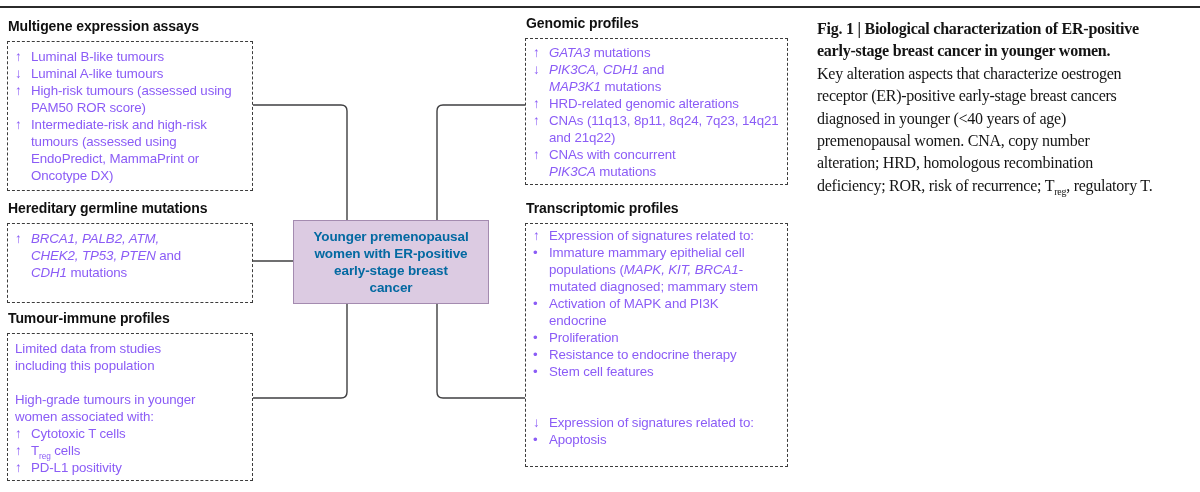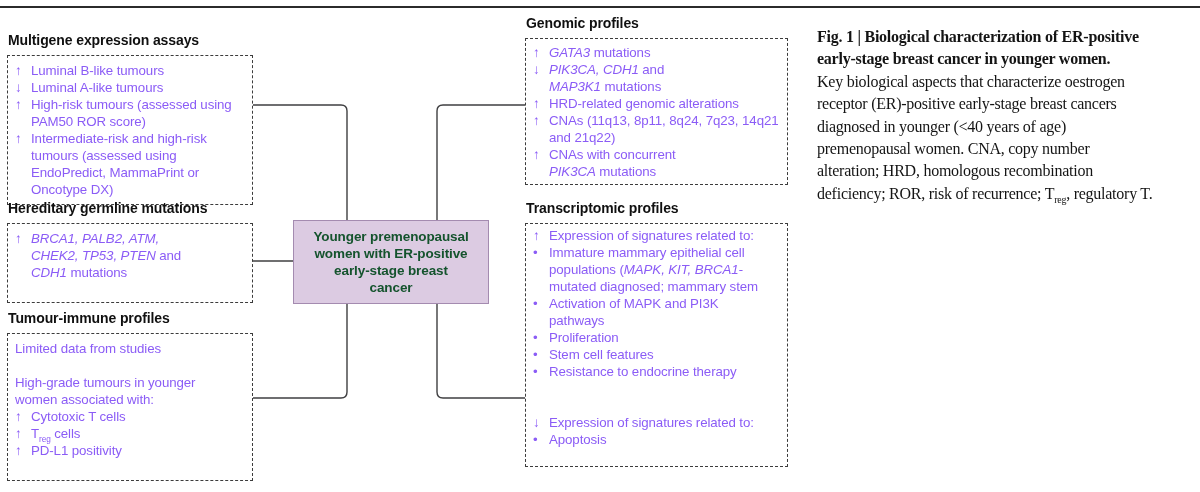--- a/index.html
+++ b/index.html
@@ -2,21 +2,21 @@
 <html style="--accent-fill: #dccbe2; --accent-border: #a48bb0; --line: #3f3f41; --rule: #2b2b2b;"><head>
 <meta charset="utf-8">
 <style>
   html,body{margin:0;padding:0;background:#ffffff;}
   .fig{position:relative;width:1200px;height:492px;background:#fff;overflow:hidden;
        font-family:"Liberation Sans","DejaVu Sans",sans-serif;}
   .rule{position:absolute;left:0;top:6px;width:1200px;height:2px;background:var(--rule,#2b2b2b);}
   .wires{position:absolute;left:0;top:0;width:1200px;height:492px;pointer-events:none;}
   .wires path{fill:none;stroke:var(--line,#3f3f41);stroke-width:1.4;}
   .group{position:absolute;}
-  .g1{left:7px;top:31px;width:246px;}
+  .g1{left:7px;top:17px;width:246px;}
   .g2{left:7px;top:199px;width:246px;}
   .g3{left:7px;top:309px;width:246px;}
   .g4{left:525px;top:14px;width:263px;}
   .g5{left:525px;top:199px;width:263px;}
   .ptitle{font-size:14px;font-weight:700;margin:0 0 5px 1px;color:#101010;line-height:19px;letter-spacing:-0.1px;}
   .dbox{border:1.2px dashed #3c3c3c;box-sizing:border-box;padding:6px 3px 0 7px;color:#8b5cf6;}
   .box1{height:150px}
   .box2{height:80px}
   .box3{height:148px}
   .box4{height:147px;padding-top:5px}
@@ -24,23 +24,23 @@
   .ln{font-size:13.3px;line-height:17px;white-space:nowrap;letter-spacing:-0.1px;}
   .ln.cont{margin-left:16px;}
   .ln.blank{height:17px;}
   .mk{display:inline-block;min-width:16px;}
   .it{font-style:italic;}
   .bd{font-weight:700;}
   sub{font-size:0.62em;line-height:0;}
   .center-box{position:absolute;left:293px;top:220px;width:196px;height:84px;box-sizing:border-box;
       background:var(--accent-fill,#dccbe2);border:1.5px solid var(--accent-border,#a48bb0);
       font-weight:700;font-size:13.5px;line-height:17px;text-align:center;white-space:pre-line;
-      padding-top:7px;color:#14532d;letter-spacing:-0.1px;}
+      padding-top:7px;color:#0369a1;letter-spacing:-0.1px;}
   .caption{position:absolute;left:817px;top:18px;width:383px;color:#141414;
-      font-family:"Liberation Serif","DejaVu Serif",serif;margin-top:8px;}
+      font-family:"Liberation Serif","DejaVu Serif",serif;}
   .caption .ln{font-size:16px;line-height:22.4px;letter-spacing:-0.25px;white-space:nowrap;}
 </style>
 </head>
 <body>
 
 <div class="fig">
 
   <div class="rule"></div>
 
   <svg class="wires" viewBox="0 0 1200 492">
@@ -71,20 +71,21 @@
         <div class="ln"><span class="mk">↑</span><span class="it">BRCA1, PALB2, ATM,</span></div>
         <div class="ln cont"><span class="it">CHEK2, TP53, PTEN</span><span> and</span></div>
         <div class="ln cont"><span class="it">CDH1</span><span> mutations</span></div>
       </div>
   </section>
 
   <section class="group g3">
     <h3 class="ptitle">Tumour-immune profiles</h3>
     <div class="dbox box3">
         <div class="ln"><span>Limited data from studies</span></div>
+        <div class="ln"><span>including this population</span></div>
         <div class="ln blank"></div>
         <div class="ln"><span>High-grade tumours in younger</span></div>
         <div class="ln"><span>women associated with:</span></div>
         <div class="ln"><span class="mk">↑</span><span>Cytotoxic T cells</span></div>
         <div class="ln"><span class="mk">↑</span><span>T</span><sub>reg</sub><span> cells</span></div>
         <div class="ln"><span class="mk">↑</span><span>PD-L1 positivity</span></div>
       </div>
   </section>
 
   <section class="group g4">
@@ -102,40 +103,40 @@
   </section>
 
   <section class="group g5">
     <h3 class="ptitle">Transcriptomic profiles</h3>
     <div class="dbox box5">
         <div class="ln"><span class="mk">↑</span><span>Expression of signatures related to:</span></div>
         <div class="ln"><span class="mk">•</span><span>Immature mammary epithelial cell</span></div>
         <div class="ln cont"><span>populations (</span><span class="it">MAPK, KIT, BRCA1-</span></div>
         <div class="ln cont"><span>mutated diagnosed; mammary stem</span></div>
         <div class="ln"><span class="mk">•</span><span>Activation of MAPK and PI3K</span></div>
-        <div class="ln cont"><span>pathways</span></div>
+        <div class="ln cont"><span>endocrine</span></div>
         <div class="ln"><span class="mk">•</span><span>Proliferation</span></div>
+        <div class="ln"><span class="mk">•</span><span>Resistance to endocrine therapy</span></div>
         <div class="ln"><span class="mk">•</span><span>Stem cell features</span></div>
-        <div class="ln"><span class="mk">•</span><span>Resistance to endocrine therapy</span></div>
         <div class="ln blank"></div>
         <div class="ln blank"></div>
         <div class="ln"><span class="mk">↓</span><span>Expression of signatures related to:</span></div>
         <div class="ln"><span class="mk">•</span><span>Apoptosis</span></div>
       </div>
   </section>
 
   <div class="center-box">Younger premenopausal
 women with ER-positive
 early-stage breast
 cancer</div>
 
   <aside class="caption">
       <div class="ln"><span class="bd">Fig. 1 | Biological characterization of ER-positive</span></div>
       <div class="ln"><span class="bd">early-stage breast cancer in younger women.</span></div>
-      <div class="ln"><span>Key biological aspects that characterize oestrogen</span></div>
+      <div class="ln"><span>Key alteration aspects that characterize oestrogen</span></div>
       <div class="ln"><span>receptor (ER)-positive early-stage breast cancers</span></div>
       <div class="ln"><span>diagnosed in younger (&lt;40 years of age)</span></div>
       <div class="ln"><span>premenopausal women. CNA, copy number</span></div>
       <div class="ln"><span>alteration; HRD, homologous recombination</span></div>
       <div class="ln"><span>deficiency; ROR, risk of recurrence; T</span><sub>reg</sub><span>, regulatory T.</span></div>
     </aside>
 
 </div>
 
 </body></html>

